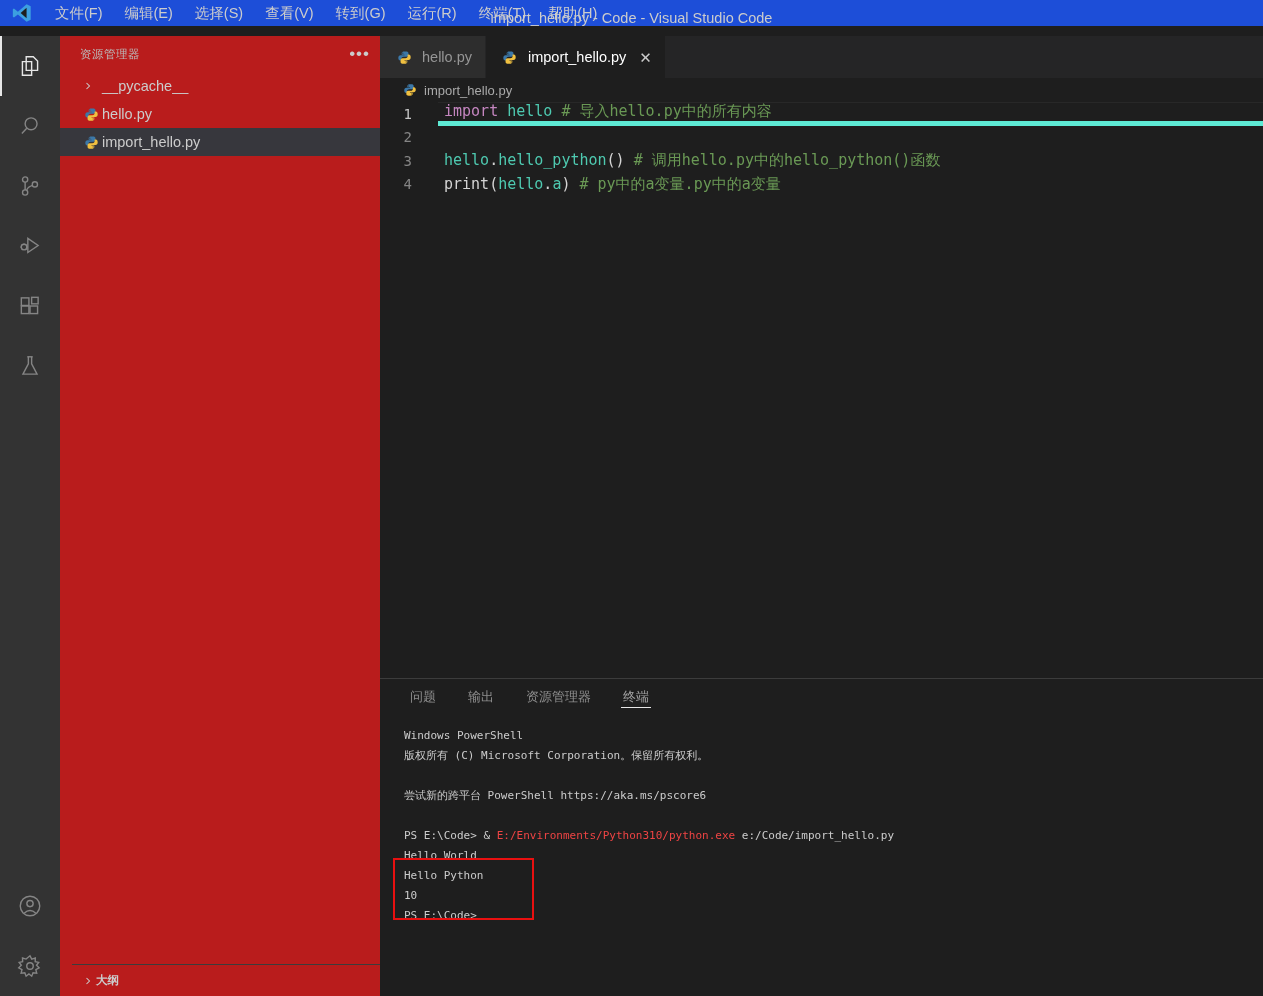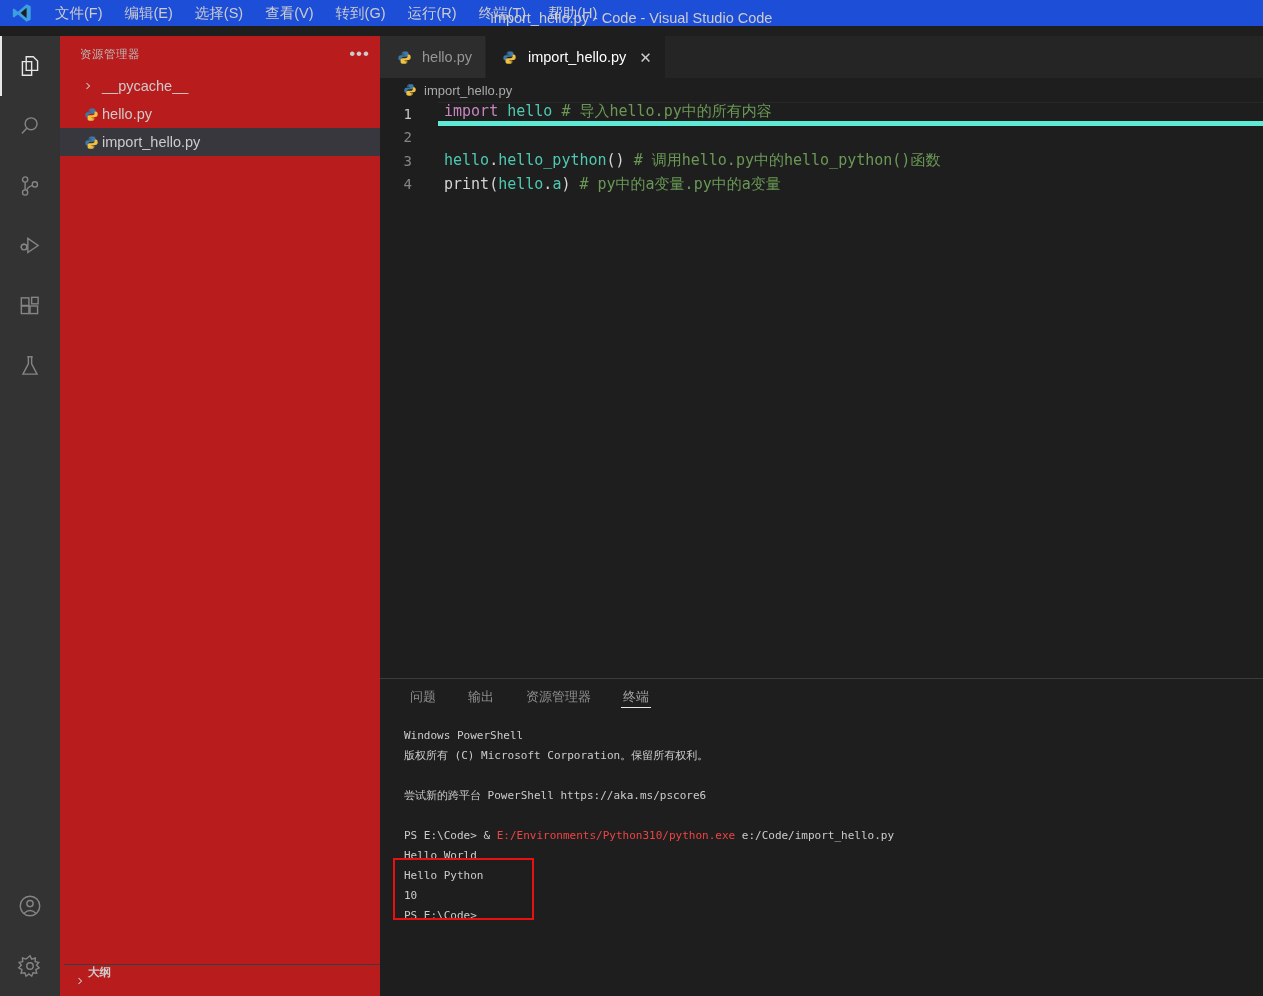--- a/index.html
+++ b/index.html
@@ -62,23 +62,23 @@
   .chev { width: 16px; display: inline-flex; align-items: center; justify-content: center; }
   .chev svg { stroke: #cccccc; fill: none; stroke-width: 1.4; }
   .tree-row {
     height: 28px; display: flex; align-items: center; font-size: 14.5px; color: #cccccc;
     cursor: pointer; padding-right: 6px;
   }
   .tree-row.selected { background: #37373d; }
   .tree-indent { width: 20px; }
   .py-icon { width: 22px; display: inline-flex; align-items: center; justify-content: center; }
   #outline-bar {
-    position: absolute; left: 4px; bottom: 0; width: 320px; height: 32px;
+    position: absolute; left: 12px; bottom: 0; width: 320px; height: 32px;
     border-top: 1px solid #3c3c3c;
-    display: flex; padding-left: 8px; cursor: pointer;
+    display: flex; align-items: center; padding-left: 8px; cursor: pointer;
   }
   #outline-label { font-size: 11.5px; font-weight: bold; color: #cccccc; }
 
   
   #editor-area {
     position: absolute; left: 380px; top: 36px; width: 883px; height: 642px;
     background: #1e1e1e;
   }
   #tabbar { height: 42px; background: #252526; display: flex; }
   .tab {

